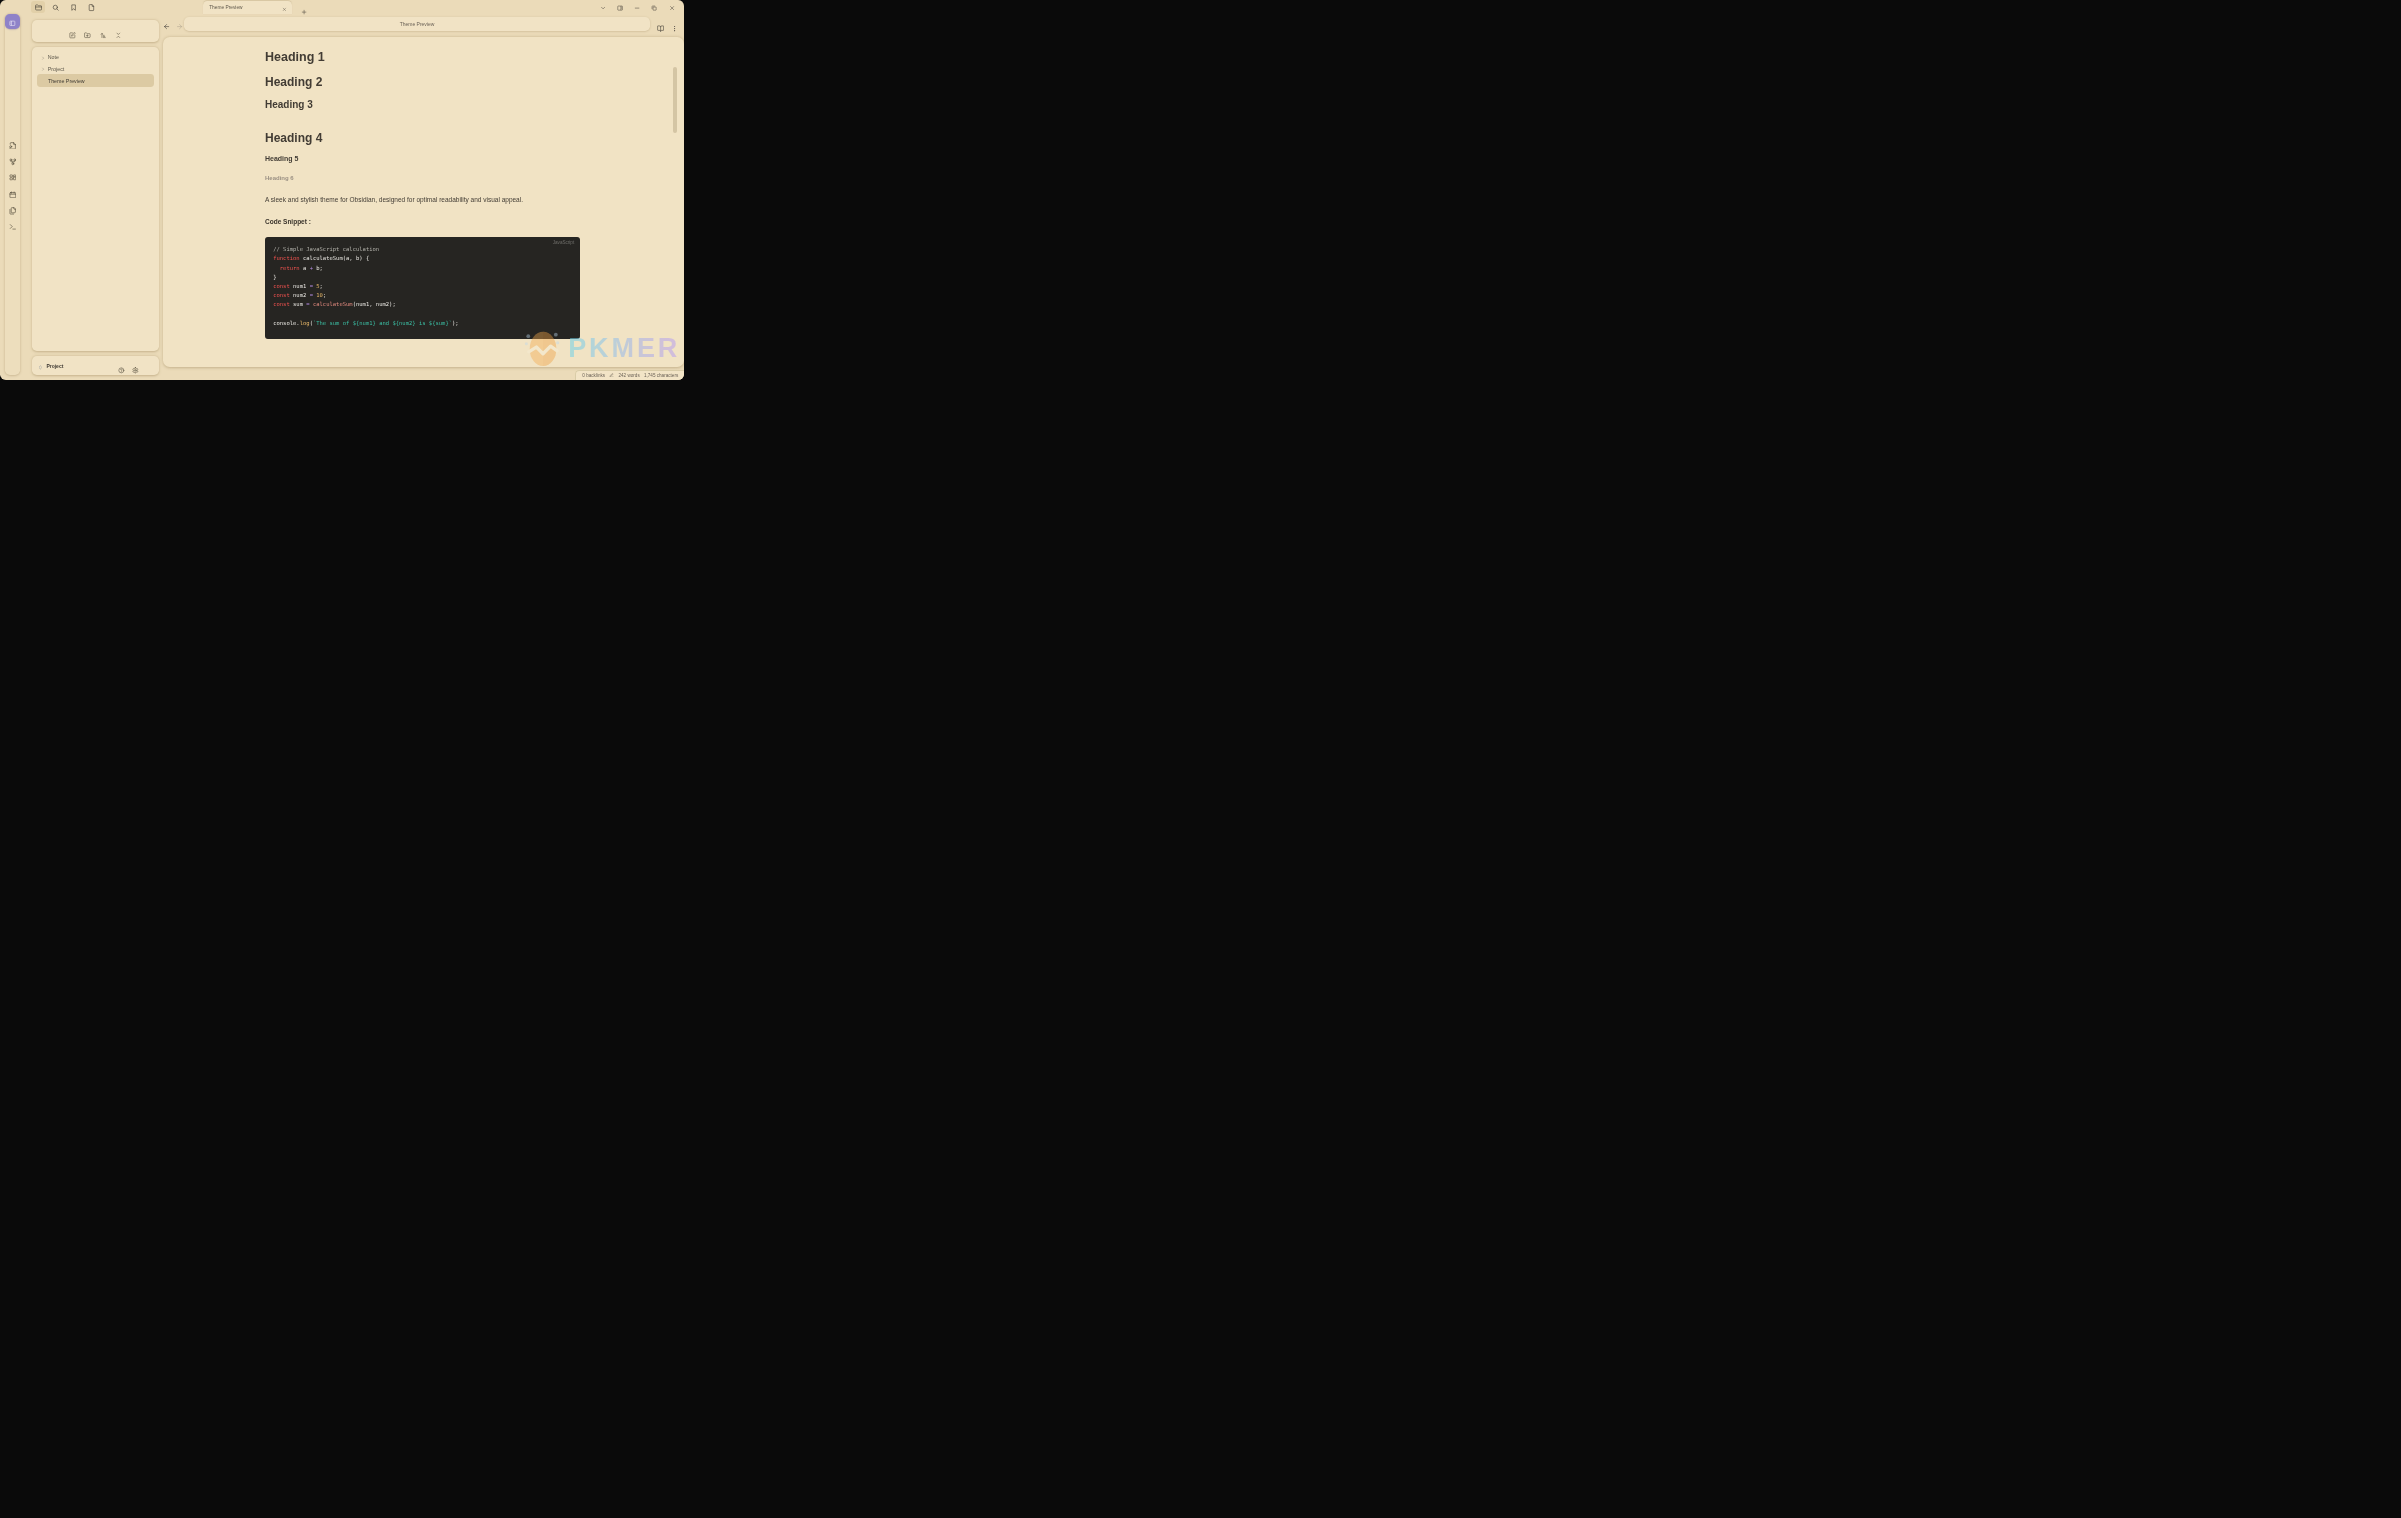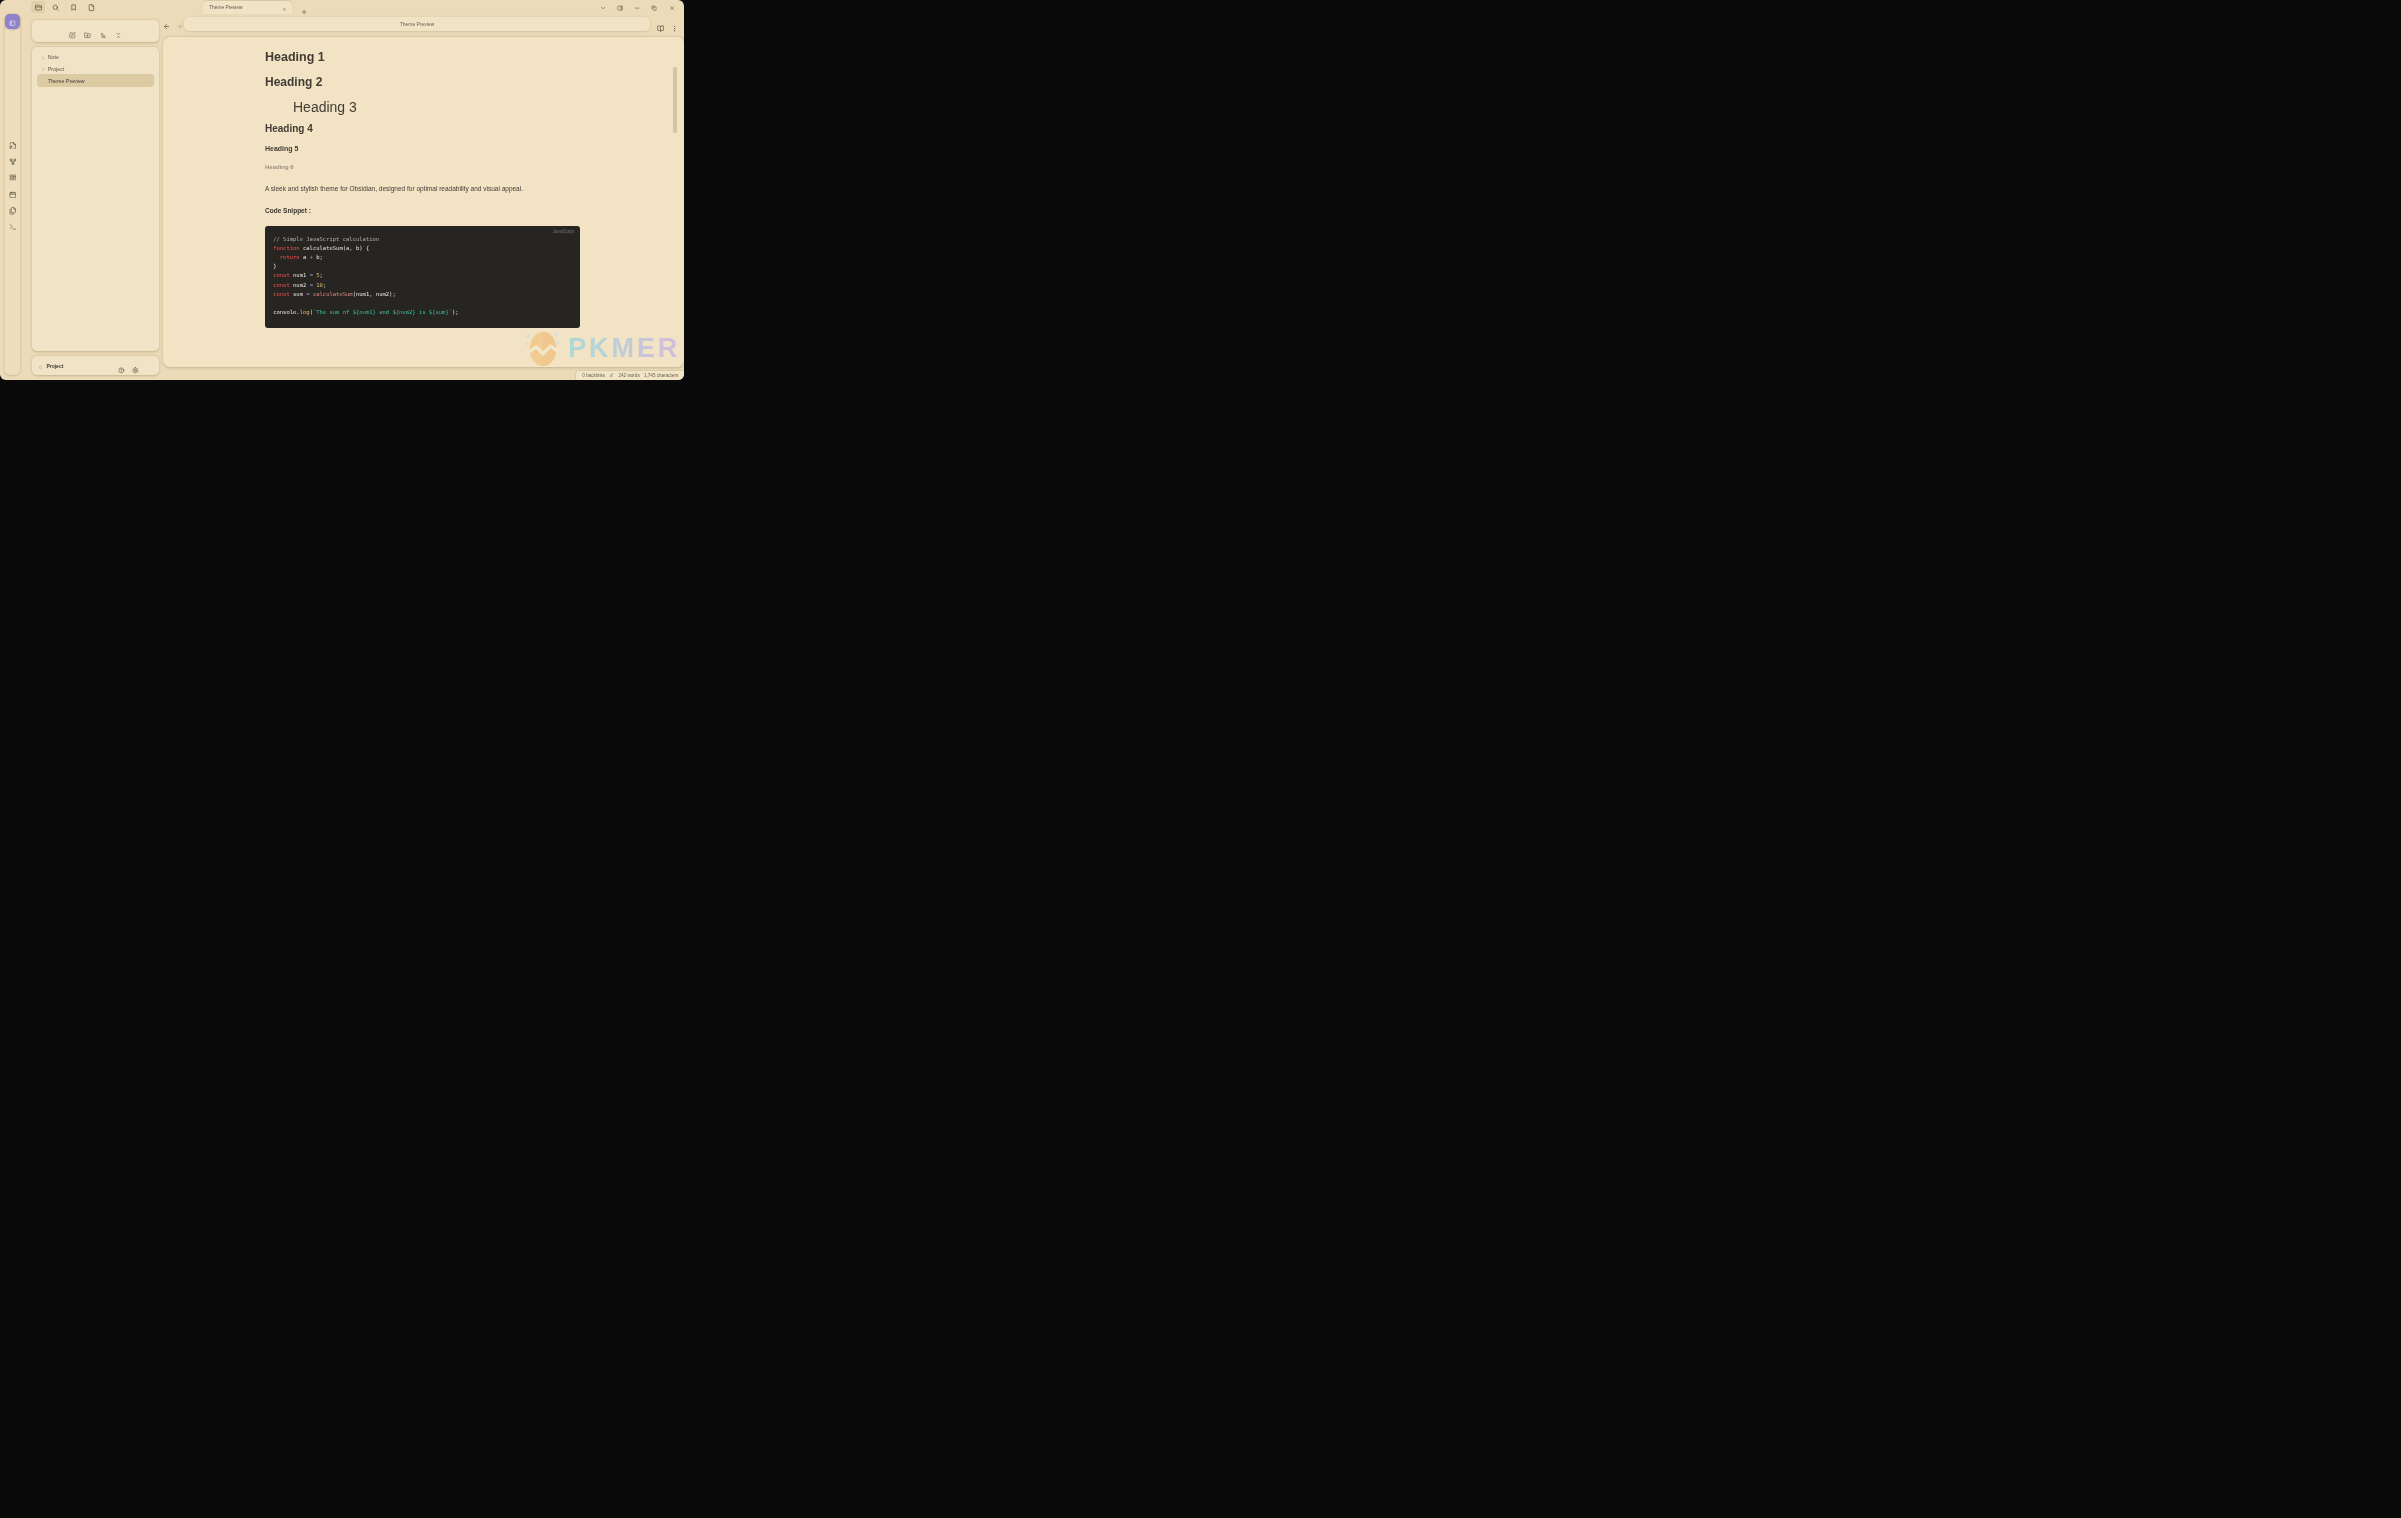--- a/index.html
+++ b/index.html
@@ -105,22 +105,22 @@
 
   
   .content-panel {
     position:absolute; left:163px; top:37px; width:521px; height:330px;
     background:#f1e3c4; border-radius:6.7px; box-shadow:0 0.5px 2.9px rgba(125,100,55,.35);
     overflow:hidden;
   }
   .doc { padding:0 0 0 102px; color:#423c34; }
   .doc h1 { font-size:12.5px;  line-height:1.2; margin-top:12.5px; font-weight:700; }
   .doc h2 { font-size:12px;  line-height:1.2; margin-top:10.6px; font-weight:700; }
-  .doc h3 { font-size:14px;  line-height:1.2; margin-top:9.6px; font-weight:400;margin-left:28px; }
-  .doc h4 { font-size:10px;  line-height:1.2; margin-top:7px; font-weight:700; }
+  .doc h3 { font-size:10px;  line-height:1.2; margin-top:9.6px; font-weight:700; }
+  .doc h4 { font-size:12px;  line-height:1.2; margin-top:20px; font-weight:700; }
   .doc h5 { font-size:7px;line-height:1.2; margin-top:10px; font-weight:700; }
   .doc h6 { font-size:6px;line-height:1.2; margin-top:11px; font-weight:700; color:#9a9083; }
   .doc p  { font-size:6.5px;line-height:1.2; margin-top:14px; }
   .code-label { font-size:6.5px; line-height:1.2; margin-top:14px; font-weight:700; color:#3a342c; }
 
   .code-block {
     position:relative; margin-top:11px; width:315px; height:102px;
     background:#262522; border-radius:2.9px; padding:8.6px 7.7px 0 8.2px;
   }
   .code-lang { position:absolute; top:3.4px; right:5.8px; font-size:4.6px; color:#6f6e6a; }

